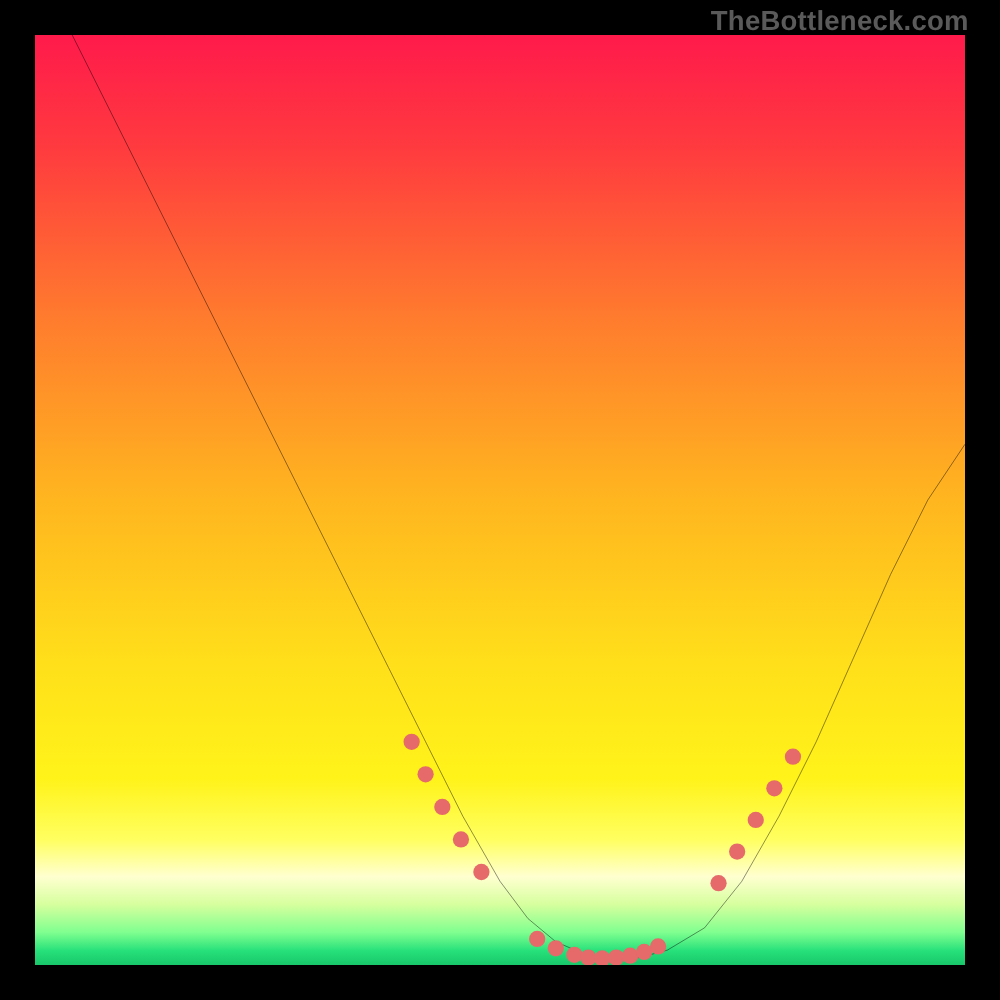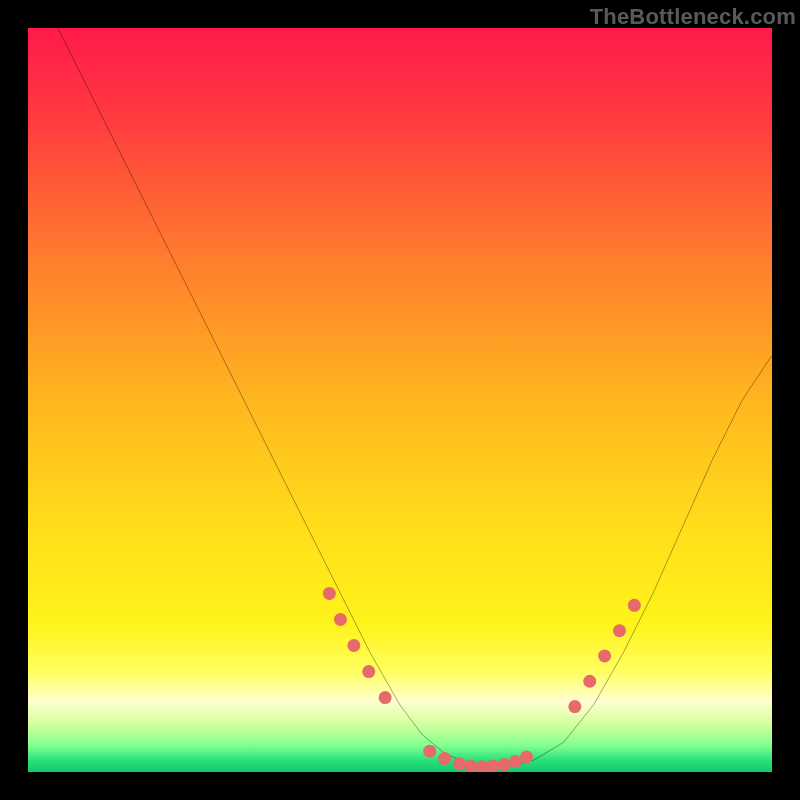--- a/index.html
+++ b/index.html
@@ -37,21 +37,21 @@
   svg.curve {
     position: absolute;
     left: 0;
     top: 0;
     width: 744px;
     height: 744px;
   }
   .watermark {
     position: absolute;
     top: 4px;
-    right: 4px;
+    right: 25px;
     color: #5a5a5a;
     font-size: 22px;
     font-weight: 600;
     letter-spacing: 0.2px;
     user-select: none;
   }
 </style>
 </head>
 <body>
 

